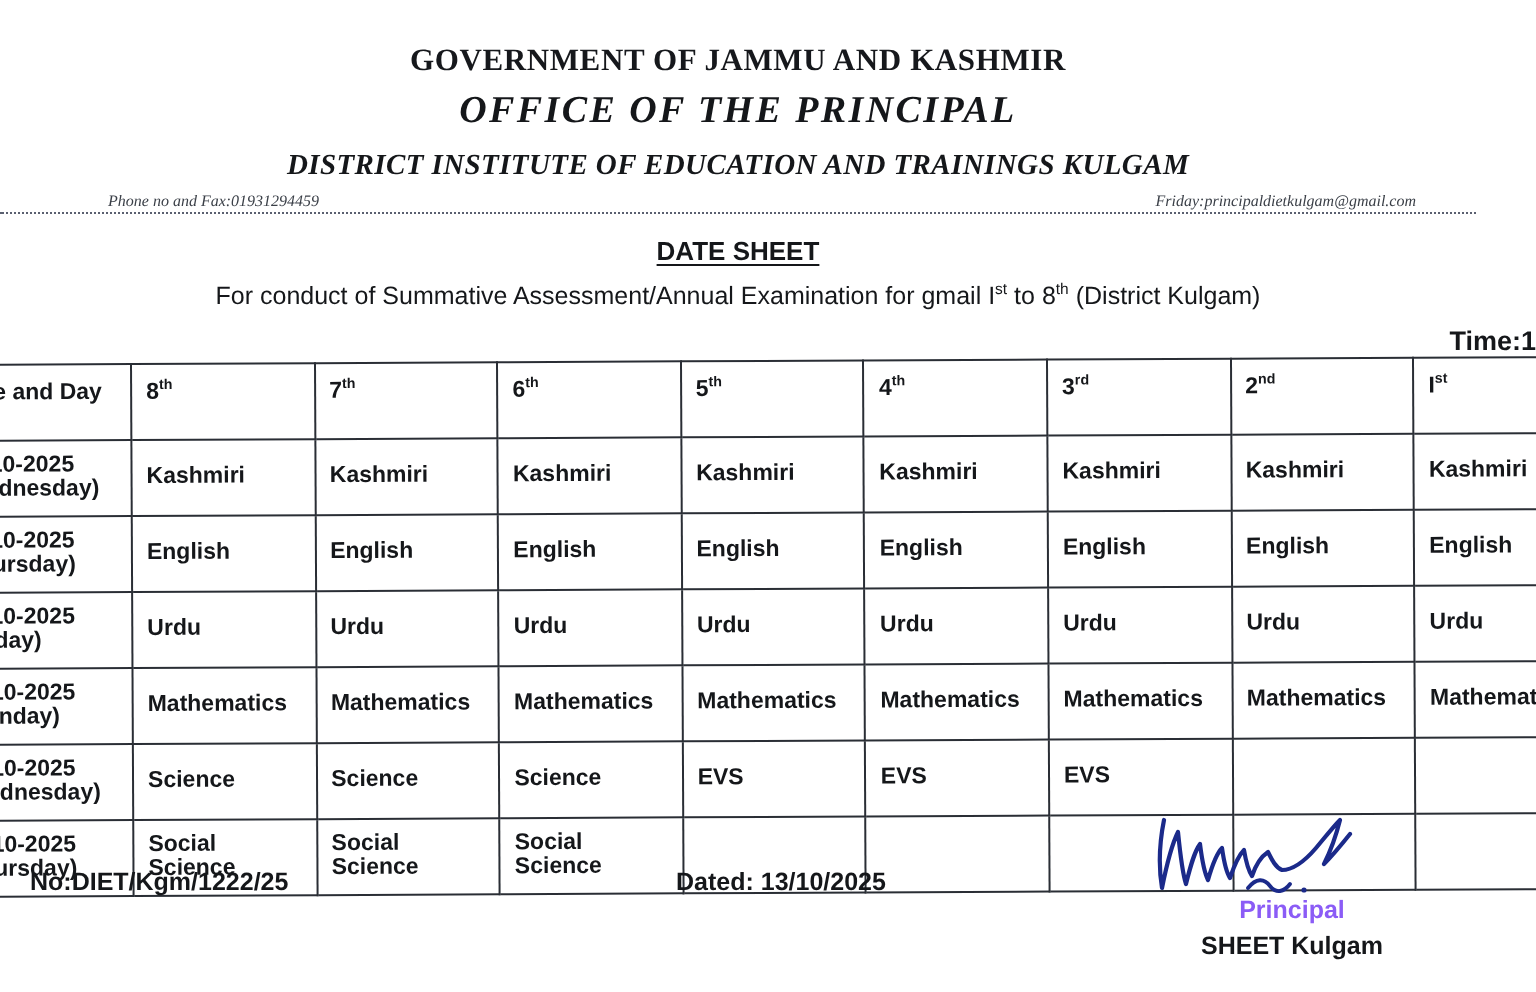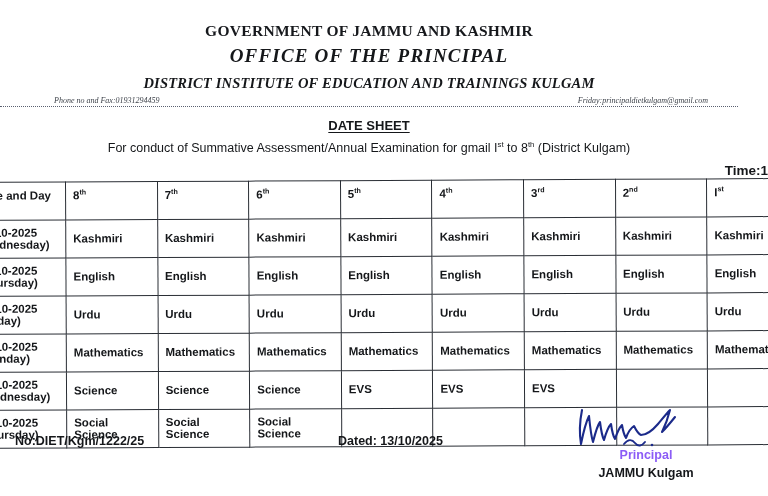--- a/index.html
+++ b/index.html
@@ -300,17 +300,17 @@
     <div class="dated">Dated: 13/10/2025</div>
     <div class="sign-block">
       <div class="signature">
         <svg width="150" height="46" viewBox="0 0 150 46" fill="none" aria-hidden="true">
           <path d="M20 4 C18 14, 17 26, 19 38 C21 28, 24 16, 27 10 C28 20, 29 30, 31 36 C33 28, 35 20, 38 16 C39 24, 40 30, 42 34 C44 27, 46 21, 49 18 C50 25, 51 30, 53 33 C55 27, 57 22, 60 19 C61 25, 62 29, 64 32 C66 26, 69 22, 72 20 C74 24, 76 28, 79 29 C84 29, 90 25, 96 18 C101 12, 105 7, 108 4 C106 12, 103 20, 100 26 C104 22, 109 16, 113 11" stroke="#1b2a8a" stroke-width="2.1" stroke-linecap="round" stroke-linejoin="round"></path>
           <path d="M62 38 C66 33, 70 33, 73 37 C76 41, 80 40, 83 36" stroke="#1b2a8a" stroke-width="1.9" stroke-linecap="round"></path>
           <circle cx="90" cy="39" r="1.3" fill="#1b2a8a"></circle>
         </svg>
       </div>
       <div class="principal">Principal</div>
-      <div class="diet-kulgam">JAMMU Kulgam</div>
+      <div class="diet-kulgam">SHEET Kulgam</div>
     </div>
   </div>
 
 </div>
 
 </body></html>

